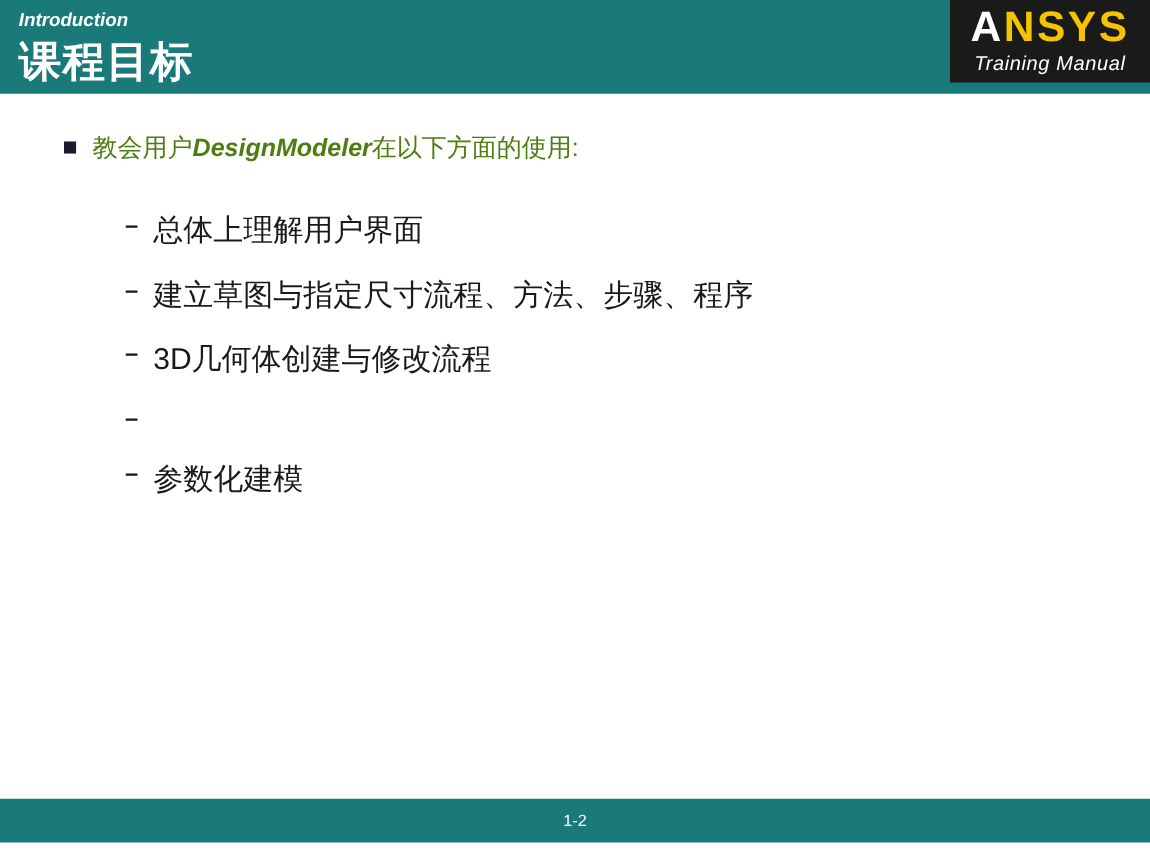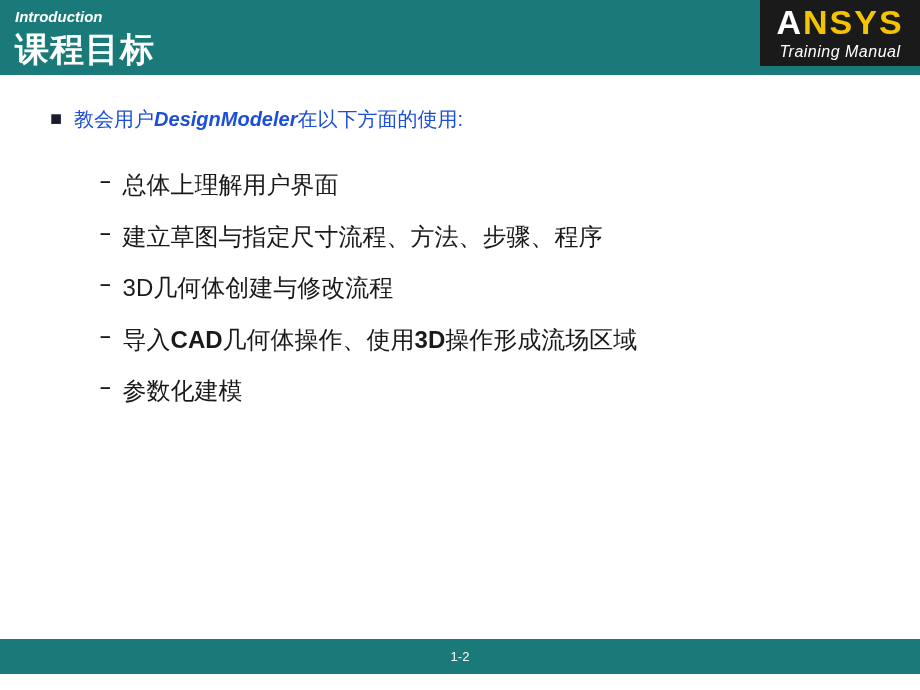--- a/index.html
+++ b/index.html
@@ -86,21 +86,21 @@
     .main-bullet-icon {
       color: #1a1a2e;
       font-size: 20px;
       margin-right: 12px;
       margin-top: 2px;
       flex-shrink: 0;
     }
 
     .main-bullet-text {
       font-size: 20px;
-      color: #1d4ed8;
+      color: #4d7c0f;
       font-weight: normal;
       line-height: 1.4;
       text-align: center;
     }
 
     .main-bullet-text strong {
       font-weight: bold;
       font-style: italic;
     }
 
@@ -198,23 +198,20 @@
       <span class="sub-bullet-text">建立草图与指定尺寸流程、方法、步骤、程序</span>
     </div>
 
     <div class="sub-bullet-item">
       <span class="sub-bullet-dash">–</span>
       <span class="sub-bullet-text">3D几何体创建与修改流程</span>
     </div>
 
     <div class="sub-bullet-item">
       <span class="sub-bullet-dash">–</span>
-      <span class="sub-bullet-text">
-        <span>导入</span><strong>CAD</strong><span>几何体操作、使用</span><strong>3D</strong><span>操作形成流场区域</span>
-      </span>
     </div>
 
     <div class="sub-bullet-item">
       <span class="sub-bullet-dash">–</span>
       <span class="sub-bullet-text">参数化建模</span>
     </div>
 
   </div>
 </div>
 

